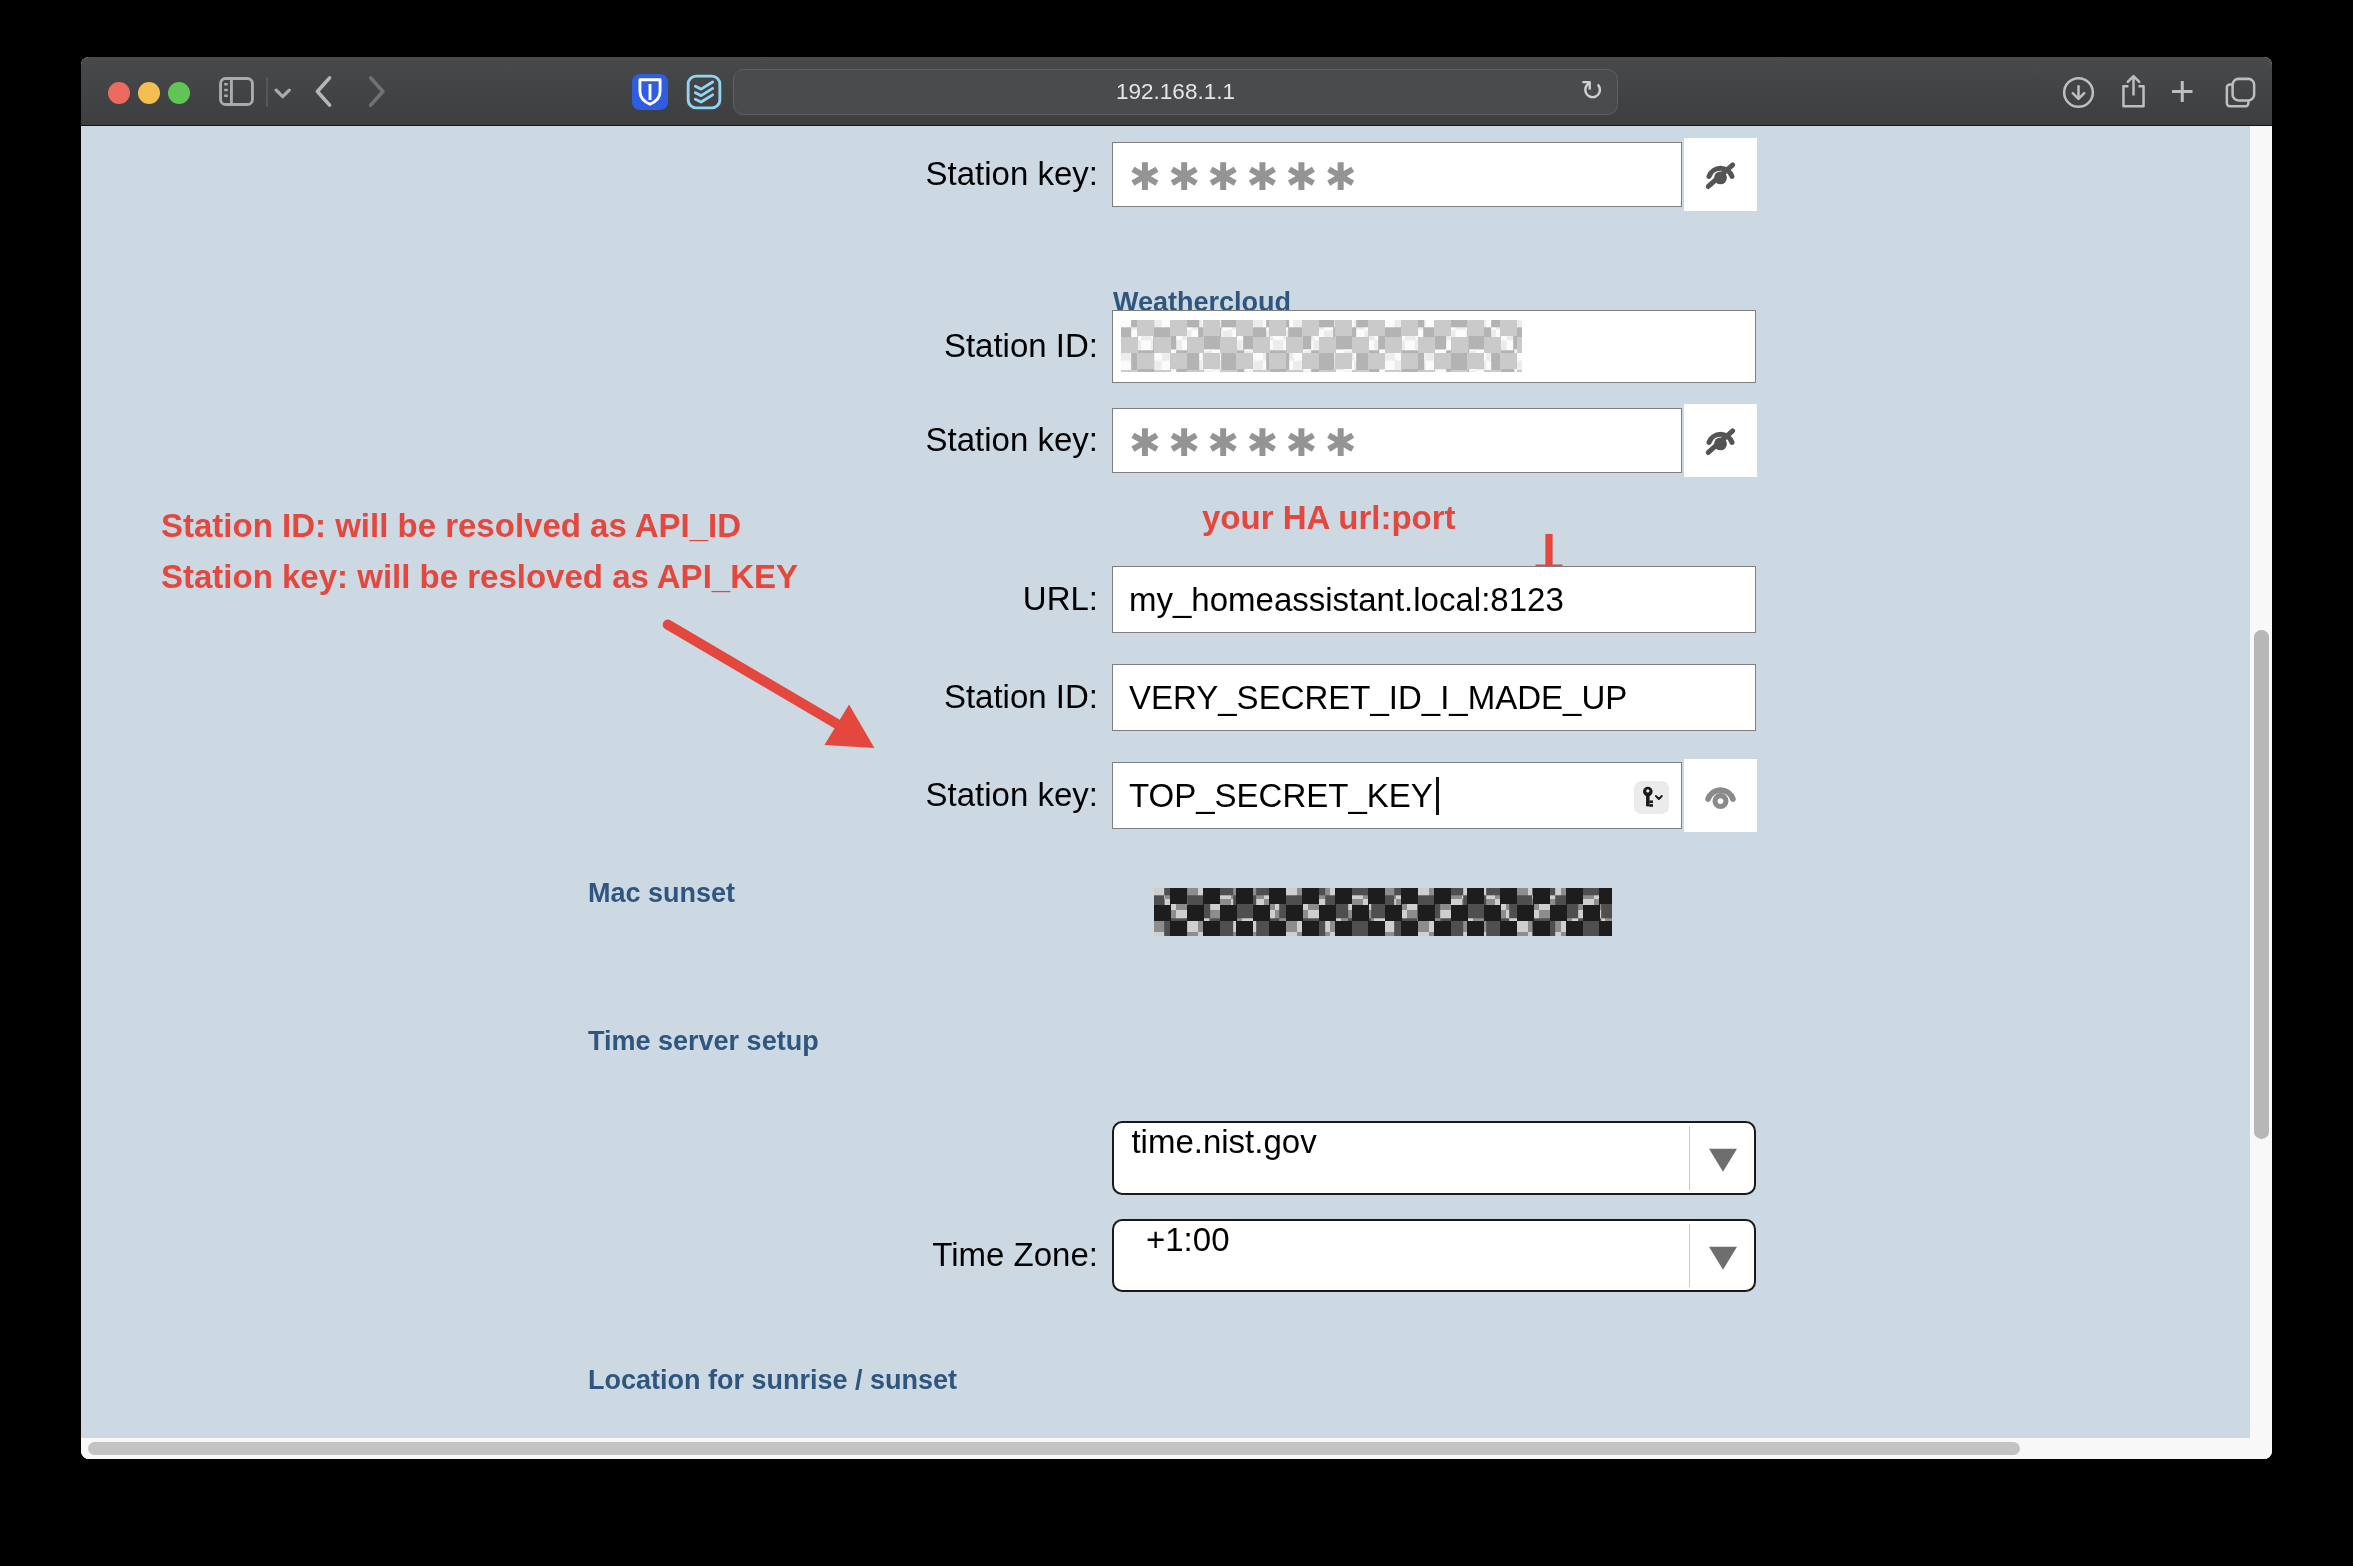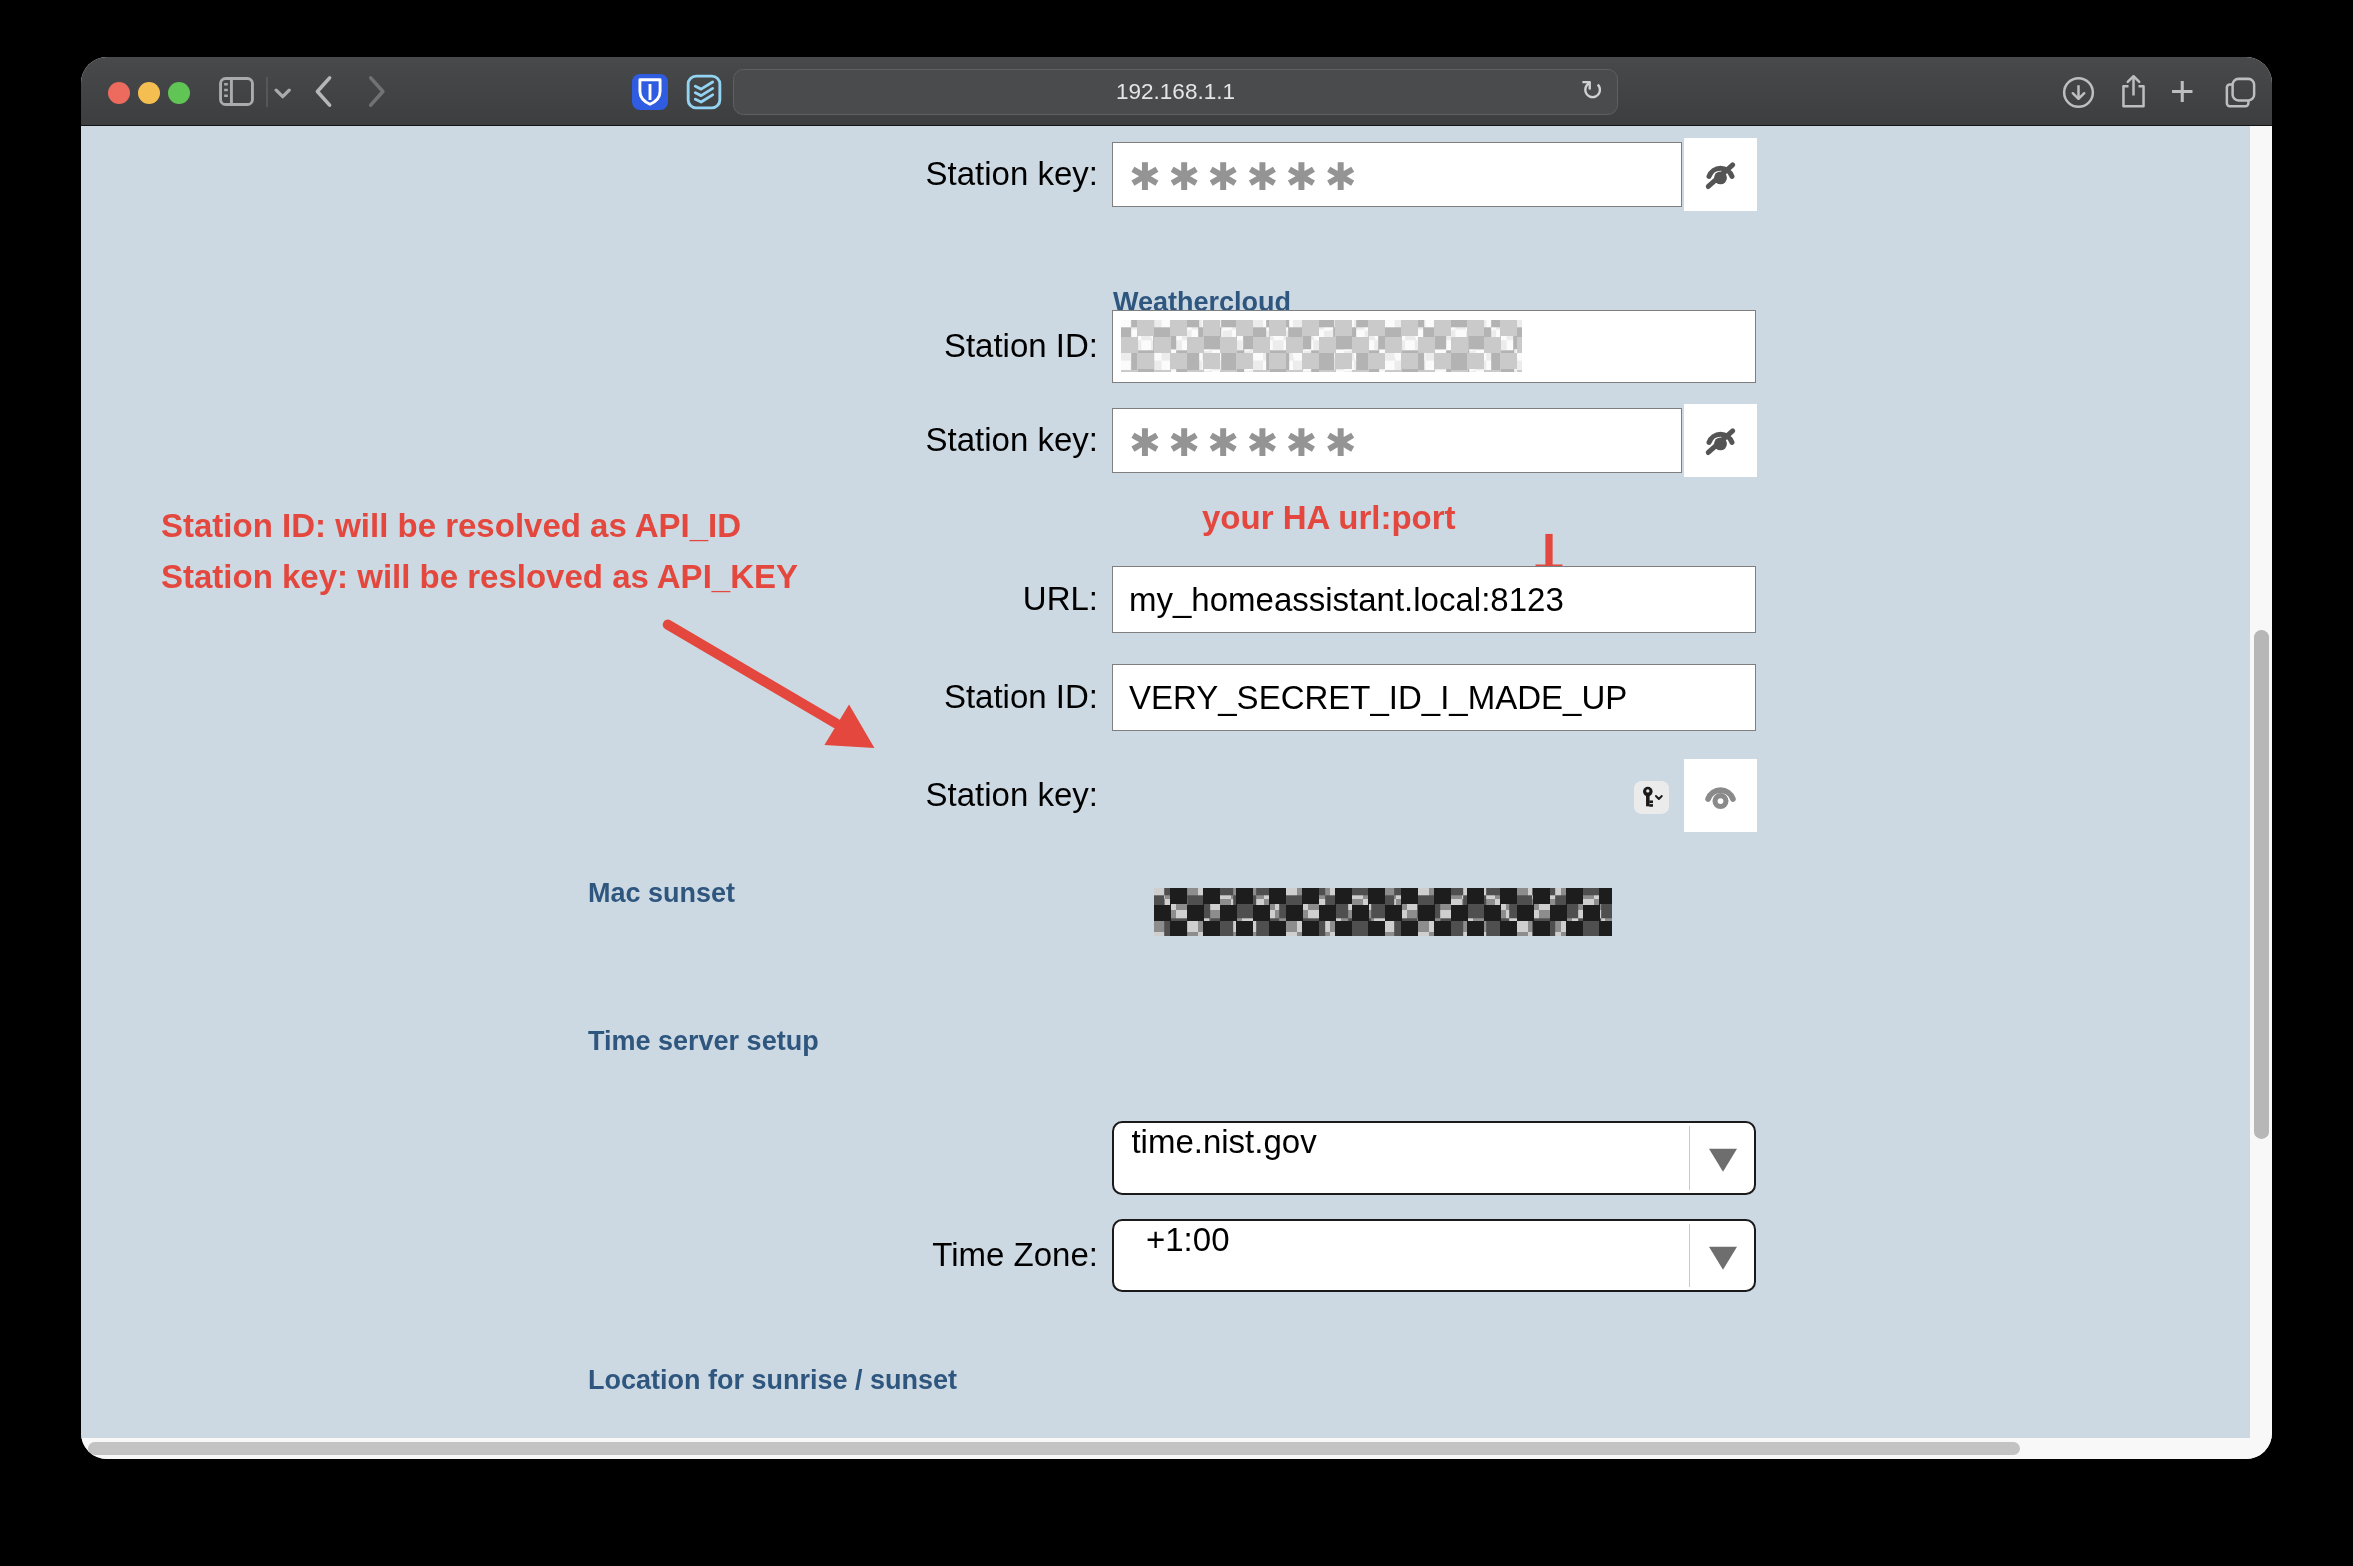--- a/index.html
+++ b/index.html
@@ -1,17 +1,17 @@
 <!DOCTYPE html>
 <html style="font-size:11.6px"><head>
 <meta charset="utf-8">
 <style>
   html,body{margin:0;padding:0;background:#000;width:2354px;height:1566px;overflow:hidden;
     font-family:"Liberation Sans","DejaVu Sans",sans-serif;}
-  .window{position:absolute;left:81px;top:57px;width:2191px;height:1402px;border-radius:26px;
+  .window{position:absolute;left:81px;top:57px;width:2191px;height:1402px;border-radius:8px;
     overflow:hidden;background:#f8f8f8;}
   
   .titlebar{position:absolute;left:0;top:0;width:100%;height:69px;
     background:linear-gradient(#47494b,#3c3e40);border-bottom:1.5px solid #141414;box-sizing:border-box;}
   .tl{position:absolute;top:25px;width:22px;height:22px;border-radius:50%;}
   .tb-divider{position:absolute;left:185px;top:19.6px;width:1.5px;height:30.5px;background:#55575a;}
   .urlbar{position:absolute;left:652px;top:11.6px;width:885px;height:46px;border-radius:10.2px;
     background:#494b4d;border:1.5px solid #5e6062;box-sizing:border-box;display:flex;align-items:center;justify-content:center;}
   .urlbar .addr{color:#e4e5e6;font-size:22.5px;}
   .urlbar .reload{position:absolute;right:13px;top:50%;transform:translateY(-54%);color:#cfd1d3;font-size:28px;}
@@ -184,20 +184,24 @@
   <div class="inp wide" style="top:509px;height:67px;">
     <span>my_homeassistant.local:8123</span>
   </div>
 
   <div class="lab" style="top:621px;">Station ID:</div>
   <div class="inp wide" style="top:607px;height:67px;">
     <span>VERY_SECRET_ID_I_MADE_UP</span>
   </div>
 
   <div class="lab" style="top:719px;">Station key:</div>
+  <div class="inp narrow" style="top:705px;height:67px;">
+    <span>TOP_SECRET_KEY</span>
+    <span class="caret"></span>
+  </div>
   <div class="keychip">
     <svg width="25" height="25" viewBox="0 0 34 34">
       <circle cx="12" cy="9" r="6.5" fill="#1a1a1a"></circle>
       <circle cx="12" cy="8" r="2.2" fill="#ebebeb"></circle>
       <rect x="9.6" y="14" width="4.8" height="15" fill="#1a1a1a"></rect>
       <rect x="14" y="21" width="5" height="3.6" fill="#1a1a1a"></rect>
       <rect x="14" y="26" width="5" height="3.6" fill="#1a1a1a"></rect>
       <polyline points="23,15 27,19 31,15" fill="none" stroke="#1a1a1a" stroke-width="2.6" stroke-linecap="round" stroke-linejoin="round"></polyline>
     </svg>
   </div>

